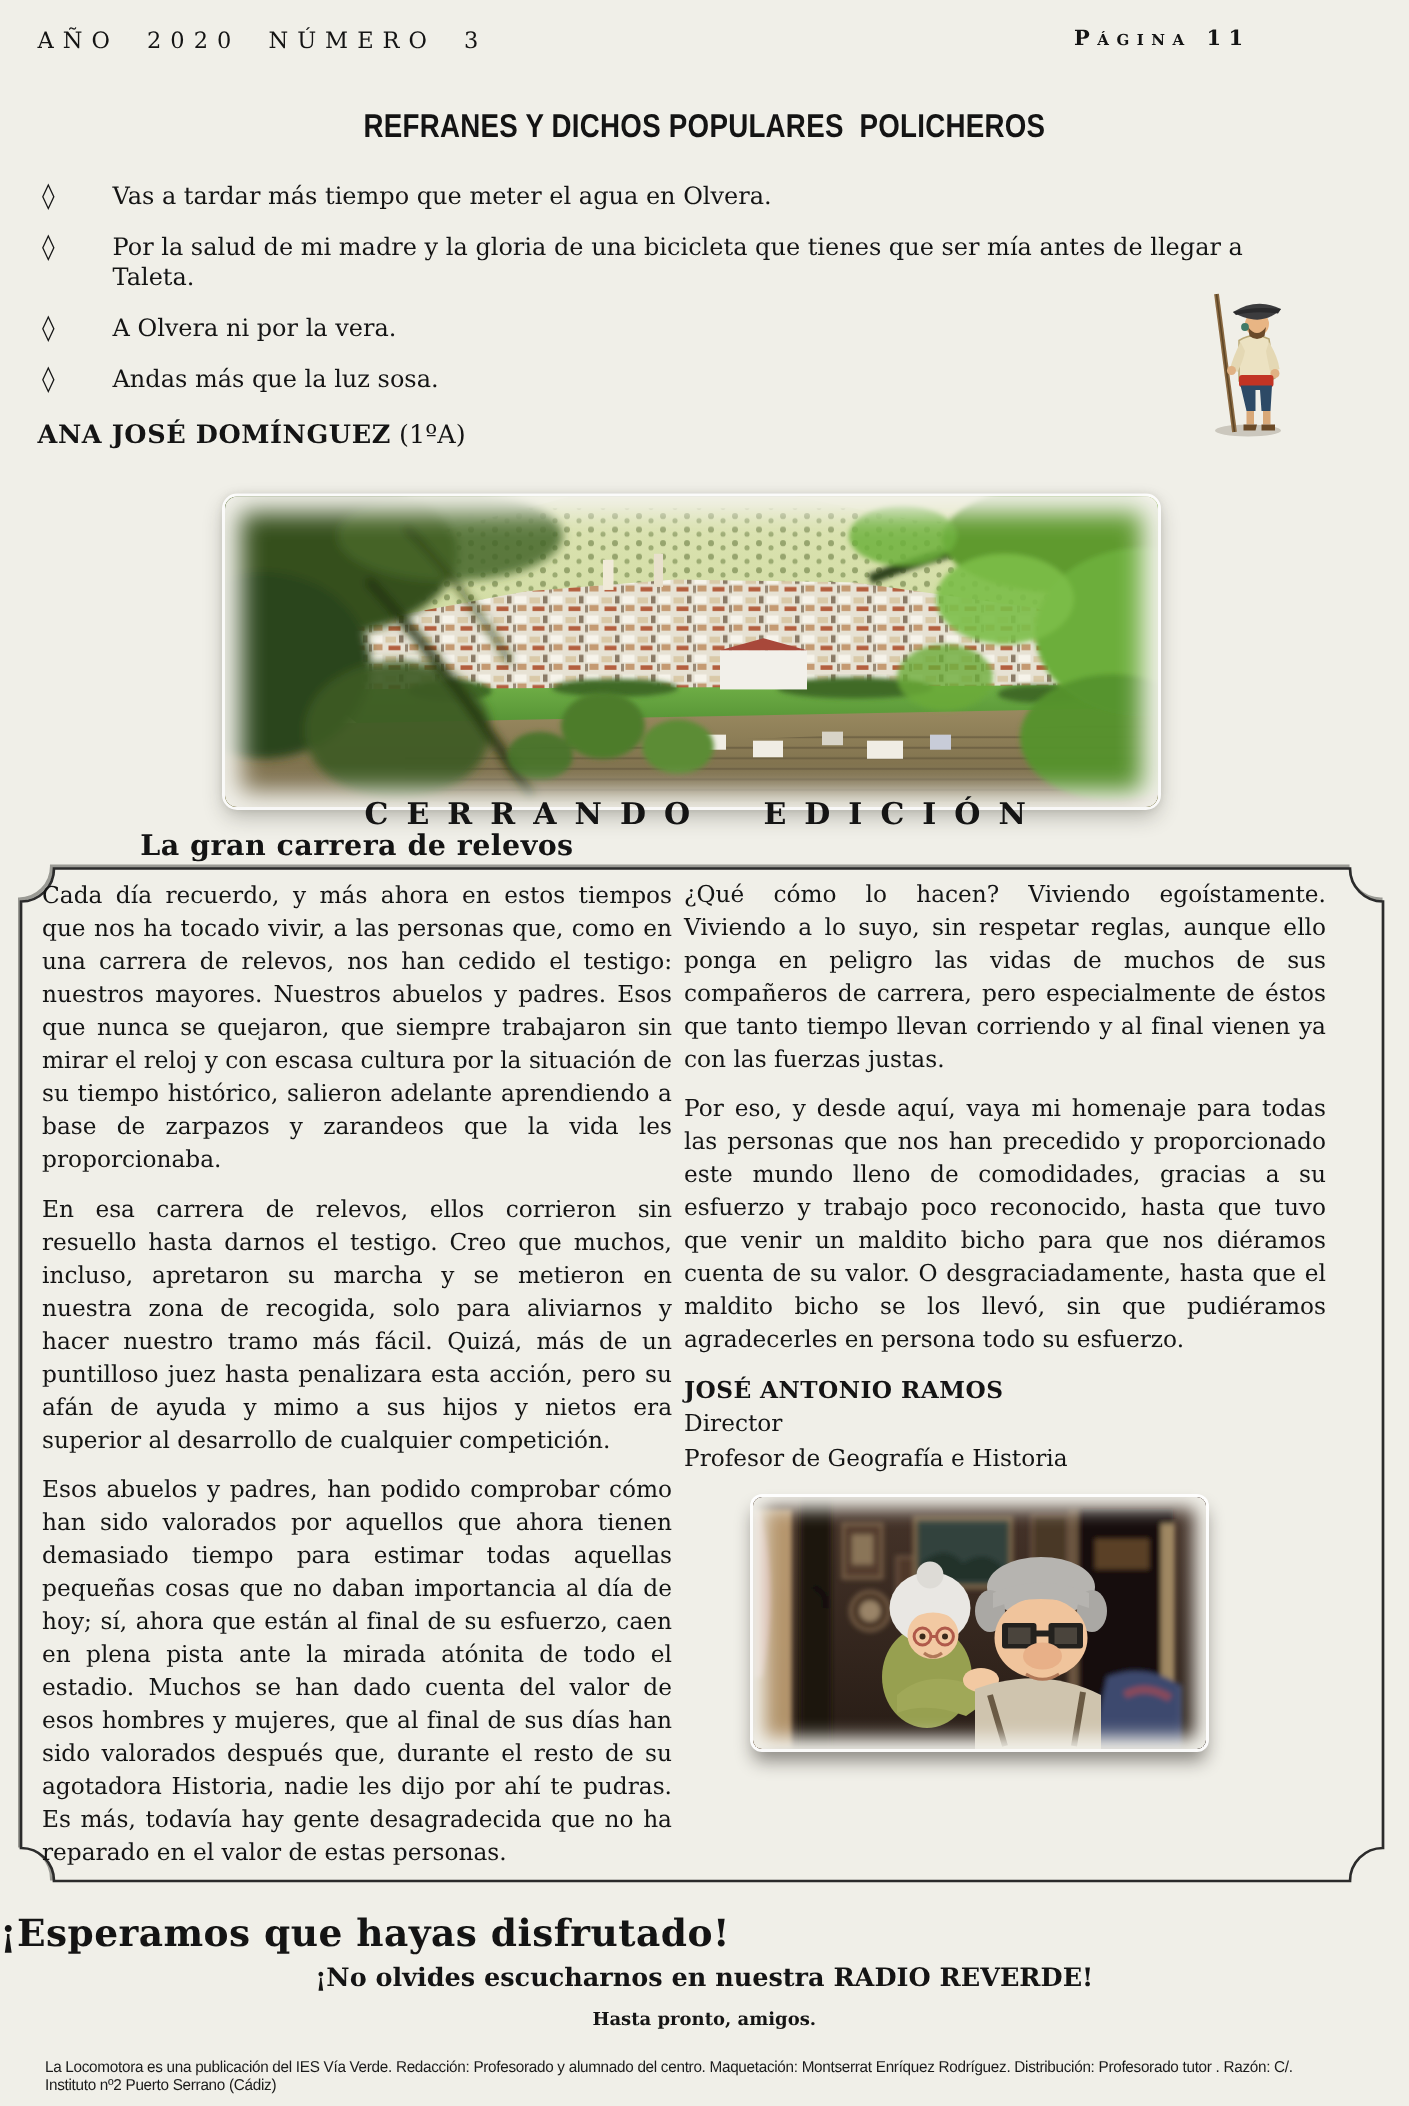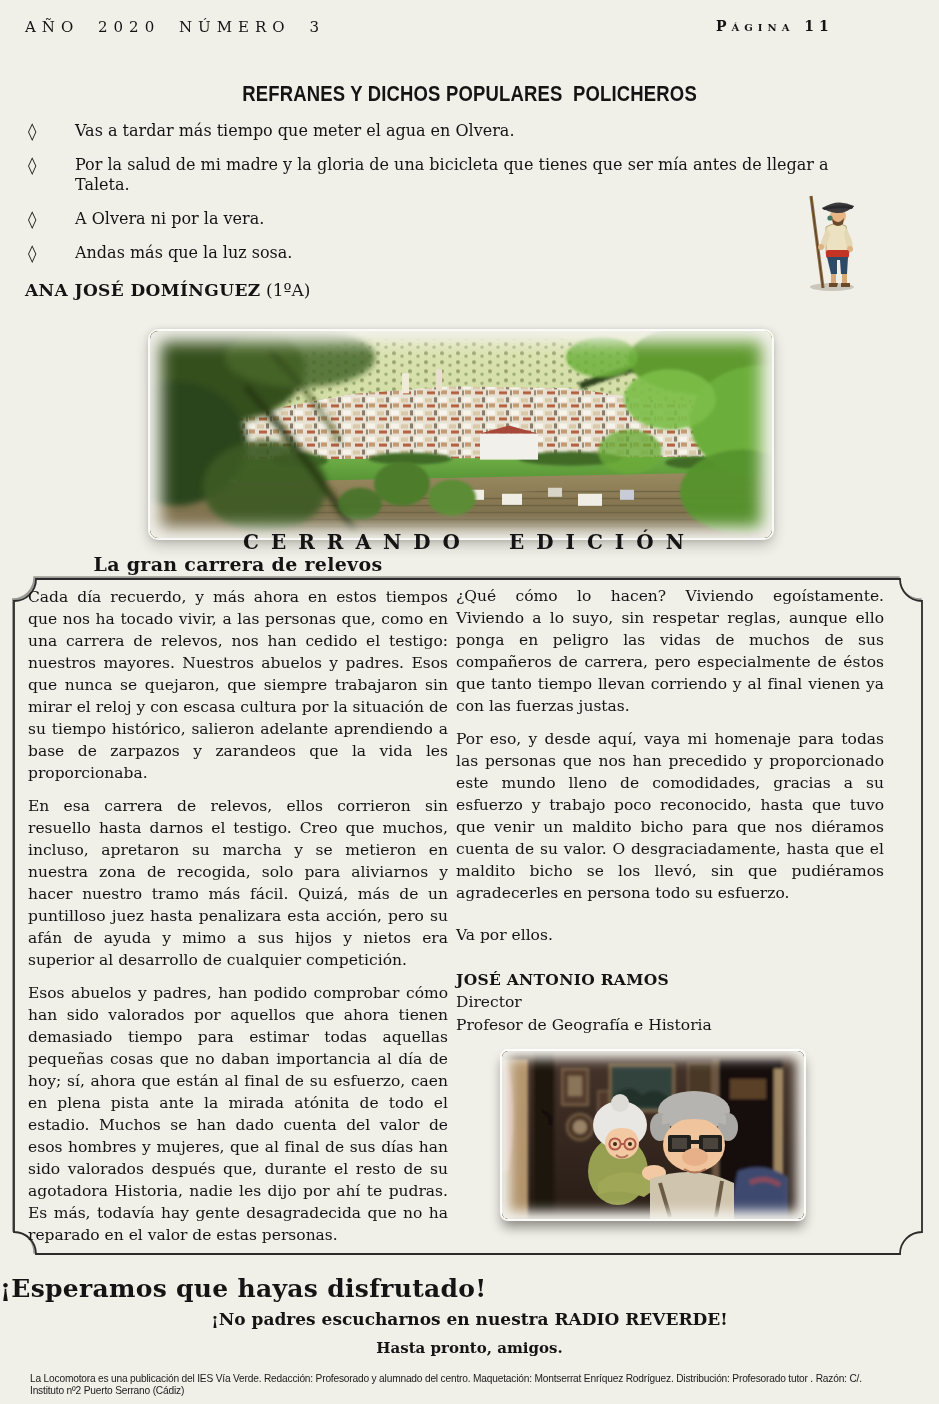--- a/index.html
+++ b/index.html
@@ -8,21 +8,21 @@
     background:#f0efe8;color:#141414;
     font-family:"DejaVu Serif", serif;
   }
   .abs{position:absolute;}
 
   
   .hdr-left{left:25px;top:18px;font-size:15px;font-weight:normal;letter-spacing:6px;word-spacing:8px;}
   .hdr-right{left:716px;top:18px;font-size:14px;font-weight:bold;font-variant:small-caps;letter-spacing:5px;}
 
   
-  .title-row{left:0;top:81px;width:939px;text-align:center;}
+  .title-row{left:0;top:71px;width:939px;text-align:center;}
   .title-row span{
     display:inline-block;transform:scaleX(.84);transform-origin:center;
     font-family:"Liberation Sans", sans-serif;font-weight:bold;font-size:22px;
     white-space:pre;letter-spacing:0.2px;
   }
 
   
   .sayings{left:28px;top:121px;width:830px;}
   .saying{display:flex;margin-bottom:14px;font-size:16px;line-height:20px;}
   .saying .bullet{width:47px;flex:none;font-size:17px;}
@@ -62,21 +62,21 @@
     position:relative;margin:14px 0 0 46px;width:302px;height:168px;border-radius:6px;overflow:hidden;
     box-shadow:0 0 0 2px rgba(255,255,255,.95), 0 8px 12px rgba(20,15,10,.45);
   }
   .couple svg{display:block;width:100%;height:100%;}
   .couple::after{content:"";position:absolute;inset:0;border-radius:6px;
     box-shadow:inset 0 0 12px 8px #f2f1ea;}
 
   
   .foot1{left:0;top:1274px;width:939px;text-align:left;font-size:25px;font-weight:bold;letter-spacing:.3px;}
   .foot2{left:0;top:1309px;width:939px;text-align:center;font-size:17px;font-weight:bold;}
-  .foot3{left:0;top:1339px;width:939px;text-align:center;font-size:15px;font-weight:bold;}
+  .foot3{left:0;top:1339px;width:939px;text-align:center;font-size:12px;font-weight:bold;}
 
   
   .credits{left:30px;top:1372px;width:880px;
     font-family:"Liberation Sans", sans-serif;font-size:10.5px;letter-spacing:-.2px;color:#1a1a1a;
     transform:scaleX(.97);transform-origin:left;}
 </style>
 </head>
 <body>
 
 <div class="abs hdr-left">AÑO 2020 NÚMERO 3</div>
@@ -231,21 +231,20 @@
 <div class="abs col col-left">
   <p class="art-title">La gran carrera de relevos</p>
   <p>Cada día recuerdo, y más ahora en estos tiempos que nos ha tocado vivir, a las personas que, como en una carrera de relevos, nos han cedido el testigo: nuestros mayores. Nuestros abuelos y padres. Esos que nunca se quejaron, que siempre trabajaron sin mirar el reloj y con escasa cultura por la situación de su tiempo histórico, salieron adelante aprendiendo a base de zarpazos y zarandeos que la vida les proporcionaba.</p>
   <p>En esa carrera de relevos, ellos corrieron sin resuello hasta darnos el testigo. Creo que muchos, incluso, apretaron su marcha y se metieron en nuestra zona de recogida, solo para aliviarnos y hacer nuestro tramo más fácil. Quizá, más de un puntilloso juez hasta penalizara esta acción, pero su afán de ayuda y mimo a sus hijos y nietos era superior al desarrollo de cualquier competición.</p>
   <p>Esos abuelos y padres, han podido comprobar cómo han sido valorados por aquellos que ahora tienen demasiado tiempo para estimar todas aquellas pequeñas cosas que no daban importancia al día de hoy; sí, ahora que están al final de su esfuerzo, caen en plena pista ante la mirada atónita de todo el estadio. Muchos se han dado cuenta del valor de esos hombres y mujeres, que al final de sus días han sido valorados después que, durante el resto de su agotadora Historia, nadie les dijo por ahí te pudras. Es más, todavía hay gente desagradecida que no ha reparado en el valor de estas personas.</p>
 </div>
 
 <div class="abs col col-right">
   <p>¿Qué cómo lo hacen? Viviendo egoístamente. Viviendo a lo suyo, sin respetar reglas, aunque ello ponga en peligro las vidas de muchos de sus compañeros de carrera, pero especialmente de éstos que tanto tiempo llevan corriendo y al final vienen ya con las fuerzas justas.</p>
   <p>Por eso, y desde aquí, vaya mi homenaje para todas las personas que nos han precedido y proporcionado este mundo lleno de comodidades, gracias a su esfuerzo y trabajo poco reconocido, hasta que tuvo que venir un maldito bicho para que nos diéramos cuenta de su valor. O desgraciadamente, hasta que el maldito bicho se los llevó, sin que pudiéramos agradecerles en persona todo su esfuerzo.</p>
-  <p class="closing">Va por ellos.</p>
   <div class="sig">
     <div class="sig-name">JOSÉ ANTONIO RAMOS</div>
     <div>Director</div>
     <div>Profesor de Geografía e Historia</div>
   </div>
 
   <div class="couple">
     <svg viewBox="0 0 302 168" preserveAspectRatio="none">
       <defs>
         <linearGradient id="gRoom" x1="0" y1="0" x2="0" y2="1">
@@ -308,16 +307,16 @@
         <rect x="201" y="87" width="15" height="11" fill="#4a443c"></rect>
         <rect x="188" y="89" width="10" height="4" fill="#23211e"></rect>
         <ellipse cx="193" cy="106" rx="13" ry="9" fill="#e8b088"></ellipse>
         <path d="M182,118 q11,7 22,0" stroke="#b07858" stroke-width="2" fill="none"></path>
       </g>
     </svg>
   </div>
 </div>
 
 <div class="abs foot1">¡Esperamos que hayas disfrutado!</div>
-<div class="abs foot2">¡No padres escucharnos en nuestra RADIO REVERDE!</div>
+<div class="abs foot2">¡No olvides escucharnos en nuestra RADIO REVERDE!</div>
 <div class="abs foot3">Hasta pronto, amigos.</div>
 
 <div class="abs credits">La Locomotora es una publicación del IES Vía Verde. Redacción: Profesorado y alumnado del centro. Maquetación: Montserrat Enríquez Rodríguez. Distribución: Profesorado tutor . Razón: C/. Instituto nº2 Puerto Serrano (Cádiz)</div>
 
 </body></html>

